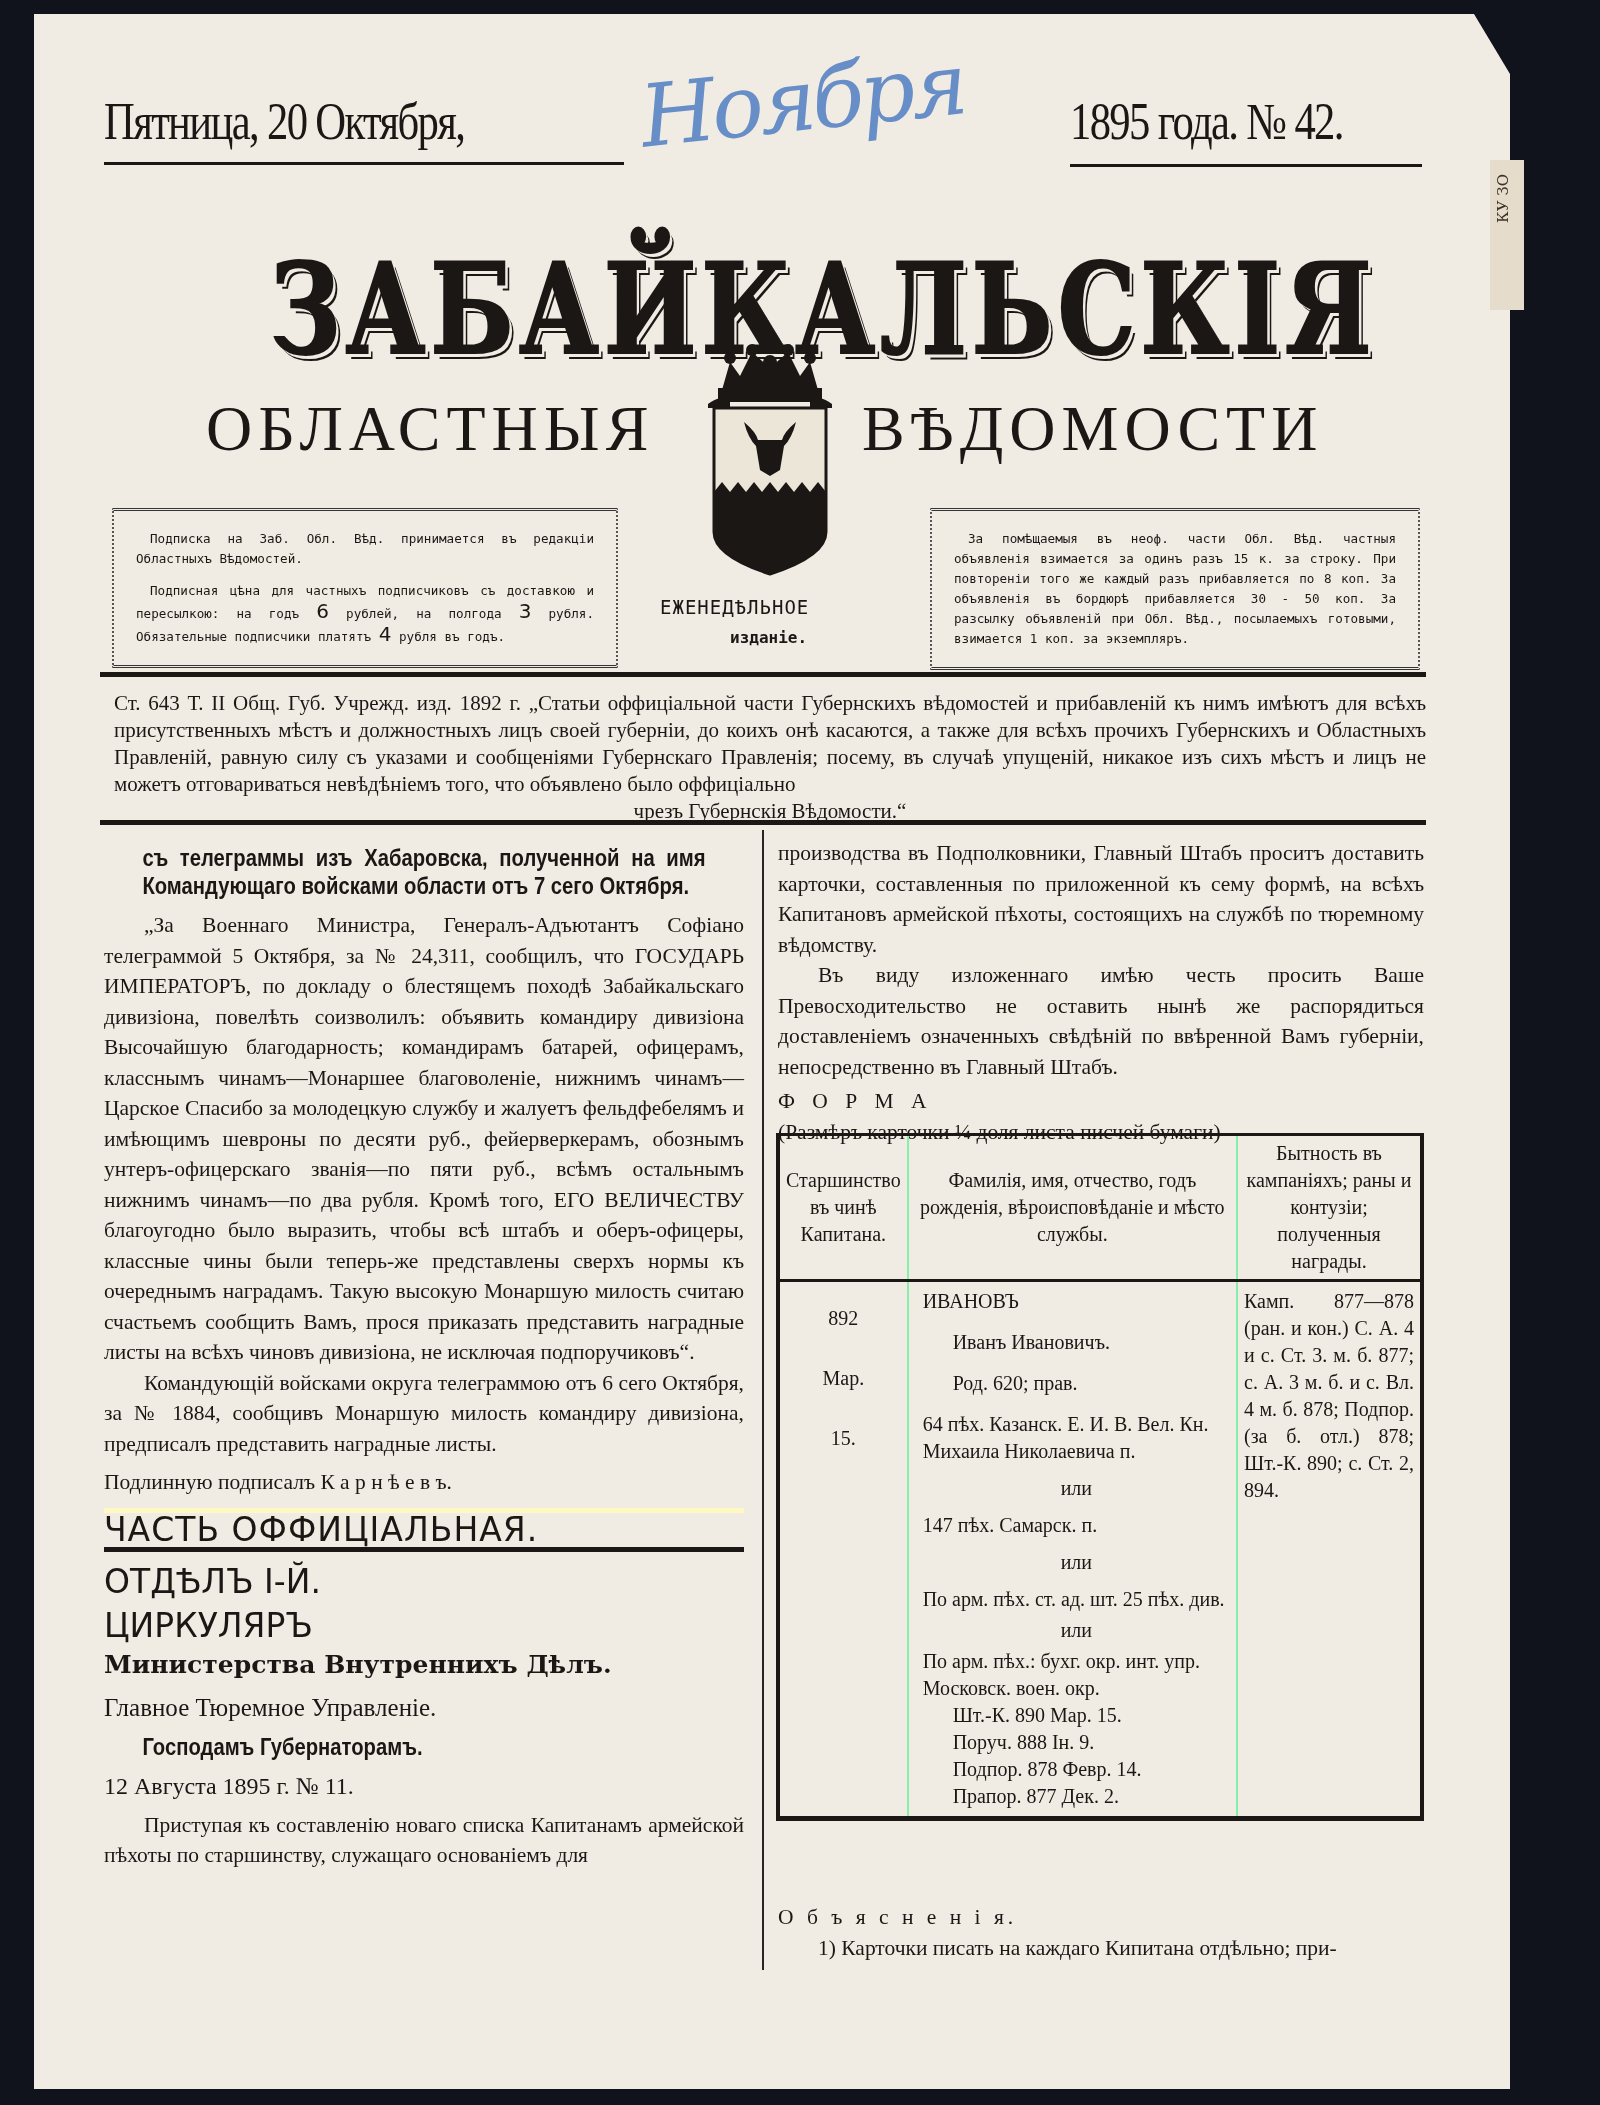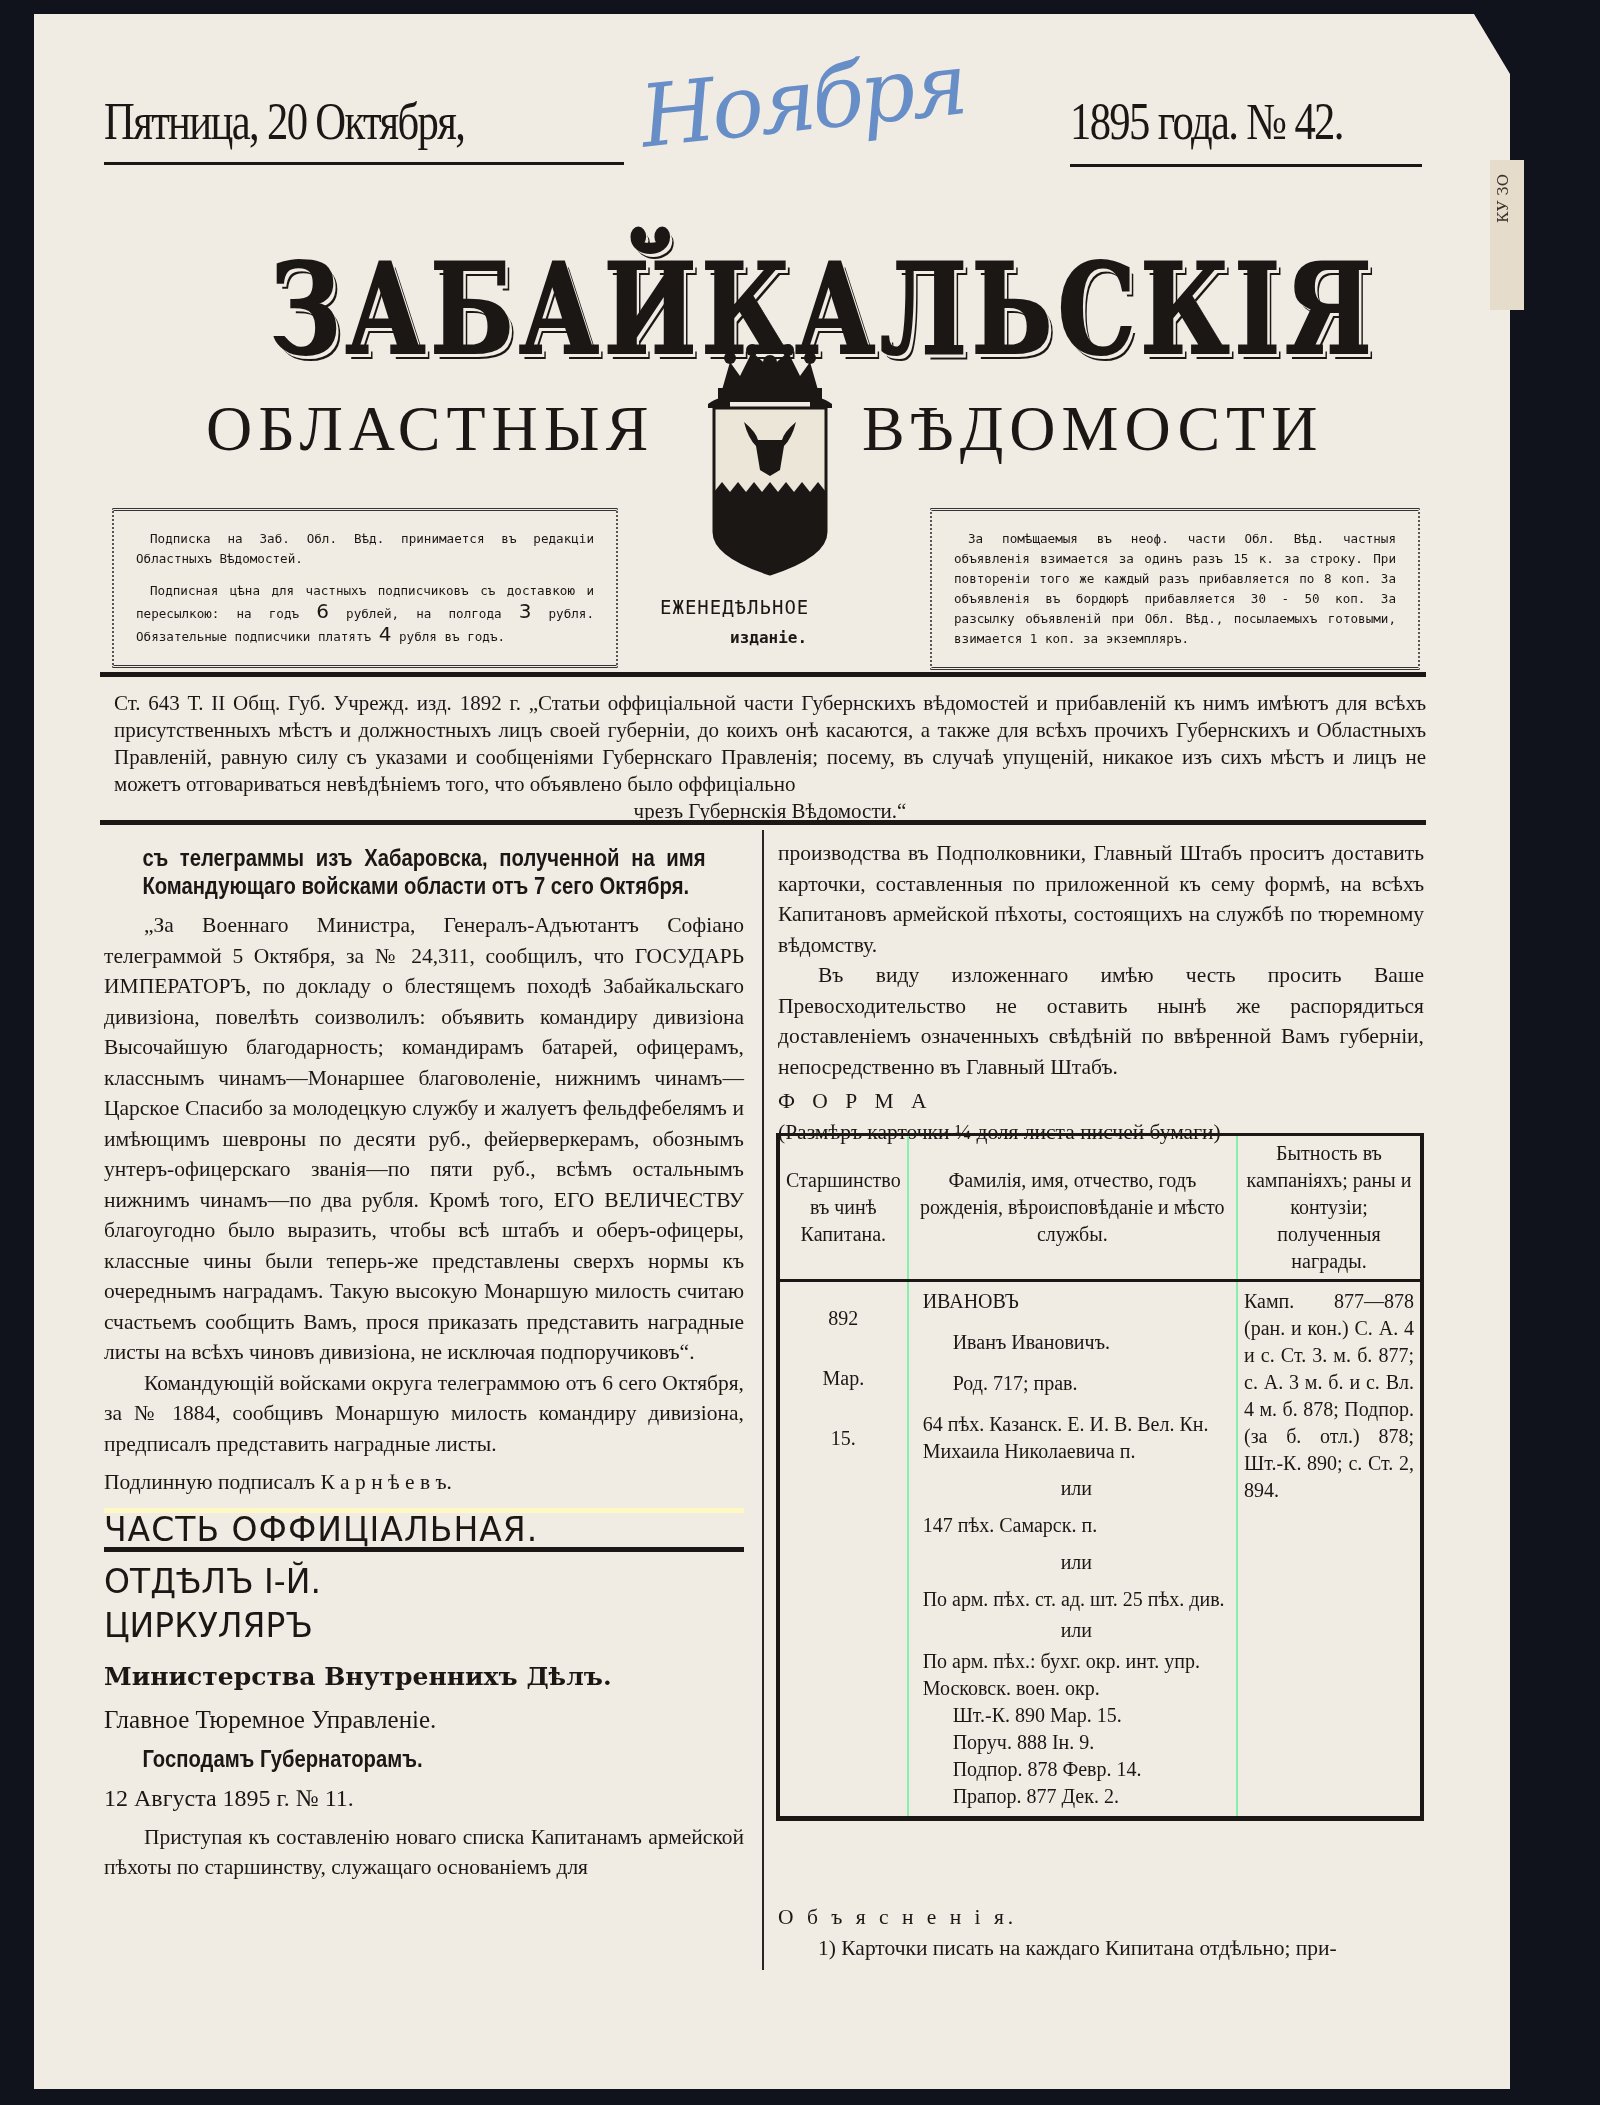--- a/index.html
+++ b/index.html
@@ -108,21 +108,21 @@
 <div class="col" style="left:104px;top:838px;width:640px;">
   <p class="center boldsans" style="margin-top:6px;">съ телеграммы изъ Хабаровска, полученной на имя Командующаго войсками области отъ 7 сего Октября.</p>
   <p class="ind" style="margin-top:10px;">„За Военнаго Министра, Генералъ-Адъютантъ Софіано телеграммой 5 Октября, за № 24,311, сообщилъ, что ГОСУДАРЬ ИМПЕРАТОРЪ, по докладу о блестящемъ походѣ Забайкальскаго дивизіона, повелѣть соизволилъ: объявить командиру дивизіона Высочайшую благодарность; командирамъ батарей, офицерамъ, класснымъ чинамъ—Монаршее благоволеніе, нижнимъ чинамъ—Царское Спасибо за молодецкую службу и жалуетъ фельдфебелямъ и имѣющимъ шевроны по десяти руб., фейерверкерамъ, обознымъ унтеръ-офицерскаго званія—по пяти руб., всѣмъ остальнымъ нижнимъ чинамъ—по два рубля. Кромѣ того, ЕГО ВЕЛИЧЕСТВУ благоугодно было выразить, чтобы всѣ штабъ и оберъ-офицеры, классные чины были теперь-же представлены сверхъ нормы къ очереднымъ наградамъ. Такую высокую Монаршую милость считаю счастьемъ сообщить Вамъ, прося приказать представить наградные листы на всѣхъ чиновъ дивизіона, не исключая подпоручиковъ“.</p>
   <p class="ind">Командующій войсками округа телеграммою отъ 6 сего Октября, за № 1884, сообщивъ Монаршую милость командиру дивизіона, предписалъ представить наградные листы.</p>
   <p class="center" style="margin-top:8px;">Подлинную подписалъ   К а р н ѣ е в ъ.</p>
   <div style="border-top:5px solid #fef9c3;border-bottom:5px solid #1b1715;margin:10px 0 8px;padding:2px 0;">
     <p class="center sect">ЧАСТЬ ОФФИЦІАЛЬНАЯ.</p>
   </div>
   <p class="center dept">ОТДѢЛЪ I-Й.</p>
   <p class="center dept">ЦИРКУЛЯРЪ</p>
-  <p class="center ministry" style="margin-top:14px;">Министерства Внутреннихъ Дѣлъ.</p>
+  <p class="center ministry" style="margin-top:2px;">Министерства Внутреннихъ Дѣлъ.</p>
   <p class="center" style="font-size:25px;margin-top:12px;">Главное Тюремное Управленіе.</p>
   <p class="center boldsans" style="margin-top:10px;">Господамъ Губернаторамъ.</p>
   <p class="center" style="font-size:24px;margin-top:10px;">12 Августа 1895 г.  № 11.</p>
   <p class="ind" style="margin-top:8px;">Приступая къ составленію новаго списка Капитанамъ армейской пѣхоты по старшинству, служащаго основаніемъ для</p>
 </div>
 
 <div class="col" style="left:778px;top:838px;width:646px;">
   <p>производства въ Подполковники, Главный Штабъ проситъ доставить карточки, составленныя по приложенной къ сему формѣ, на всѣхъ Капитановъ армейской пѣхоты, состоящихъ на службѣ по тюремному вѣдомству.</p>
   <p class="ind">Въ виду изложеннаго имѣю честь просить Ваше Превосходительство не оставить нынѣ же распорядиться доставленіемъ означенныхъ свѣдѣній по ввѣренной Вамъ губерніи, непосредственно въ Главный Штабъ.</p>
   <p class="center" style="letter-spacing:6px;margin-top:4px;">Ф О Р М А</p>
@@ -140,21 +140,21 @@
   <tbody>
     <tr class="form-foot">
       <td class="c1" style="line-height:60px;">
         <div>892</div>
         <div>Мар.</div>
         <div>15.</div>
       </td>
       <td style="padding-left:14px;">
         <div style="margin-bottom:14px;">ИВАНОВЪ</div>
         <div style="margin:0 0 14px 30px;">Иванъ Ивановичъ.</div>
-        <div style="margin:0 0 14px 30px;">Род. 717; прав.</div>
+        <div style="margin:0 0 14px 30px;">Род. 620; прав.</div>
         <div>64 пѣх. Казанск. Е. И. В. Вел. Кн. Михаила Николаевича п.</div>
         <div class="center" style="margin:10px 0;">или</div>
         <div>147 пѣх. Самарск. п.</div>
         <div class="center" style="margin:10px 0;">или</div>
         <div>По арм. пѣх. ст. ад. шт. 25 пѣх. див.</div>
         <div class="center" style="margin:4px 0;">или</div>
         <div>По арм. пѣх.: бухг. окр. инт. упр. Московск. воен. окр.</div>
         <div style="margin-left:30px;">Шт.-К.  890 Мар. 15.</div>
         <div style="margin-left:30px;">Поруч.  888 Ін. 9.</div>
         <div style="margin-left:30px;">Подпор. 878 Февр. 14.</div>

